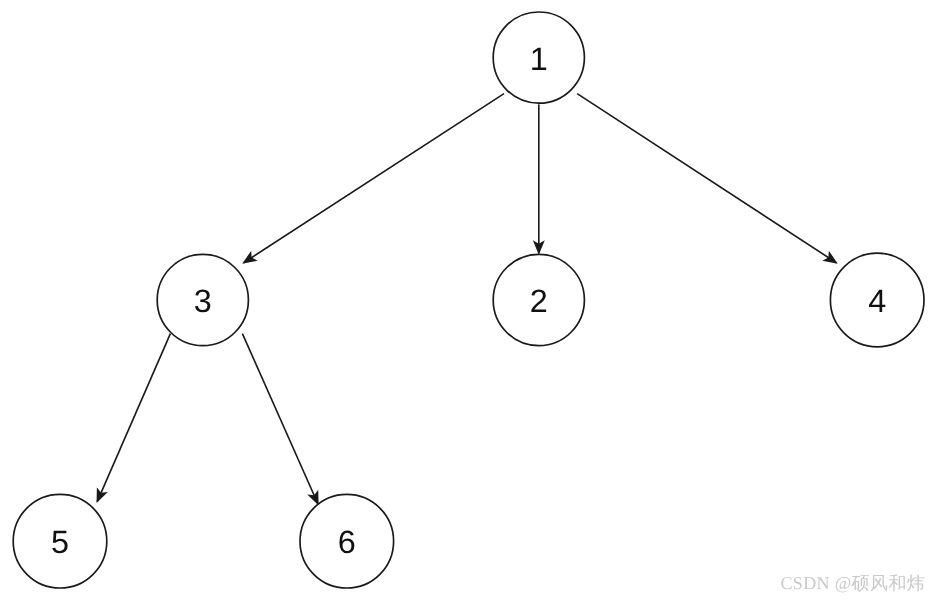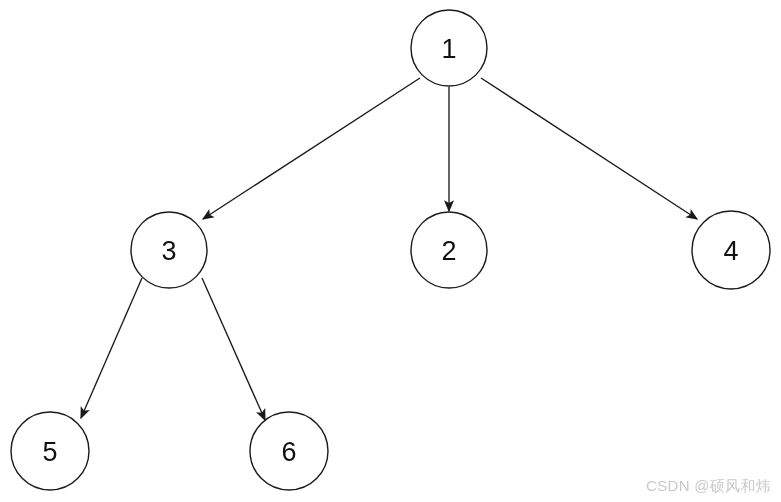--- a/index.html
+++ b/index.html
@@ -41,21 +41,21 @@
   .edge-line {
     stroke: #1a1a1a;
     stroke-width: 1.35;
     fill: none;
   }
   .watermark-text {
     position: absolute;
     right: 10px;
     bottom: 6px;
     color: #c9c9c9;
-    font-family: Liberation Sans, sans-serif;
+    font-family: Liberation Serif, serif;
     font-size: 15px;
     letter-spacing: 0.3px;
     white-space: nowrap;
     user-select: none;
   }
 </style>
 </head>
 <body>
 
 <div id="canvas-wrap">

